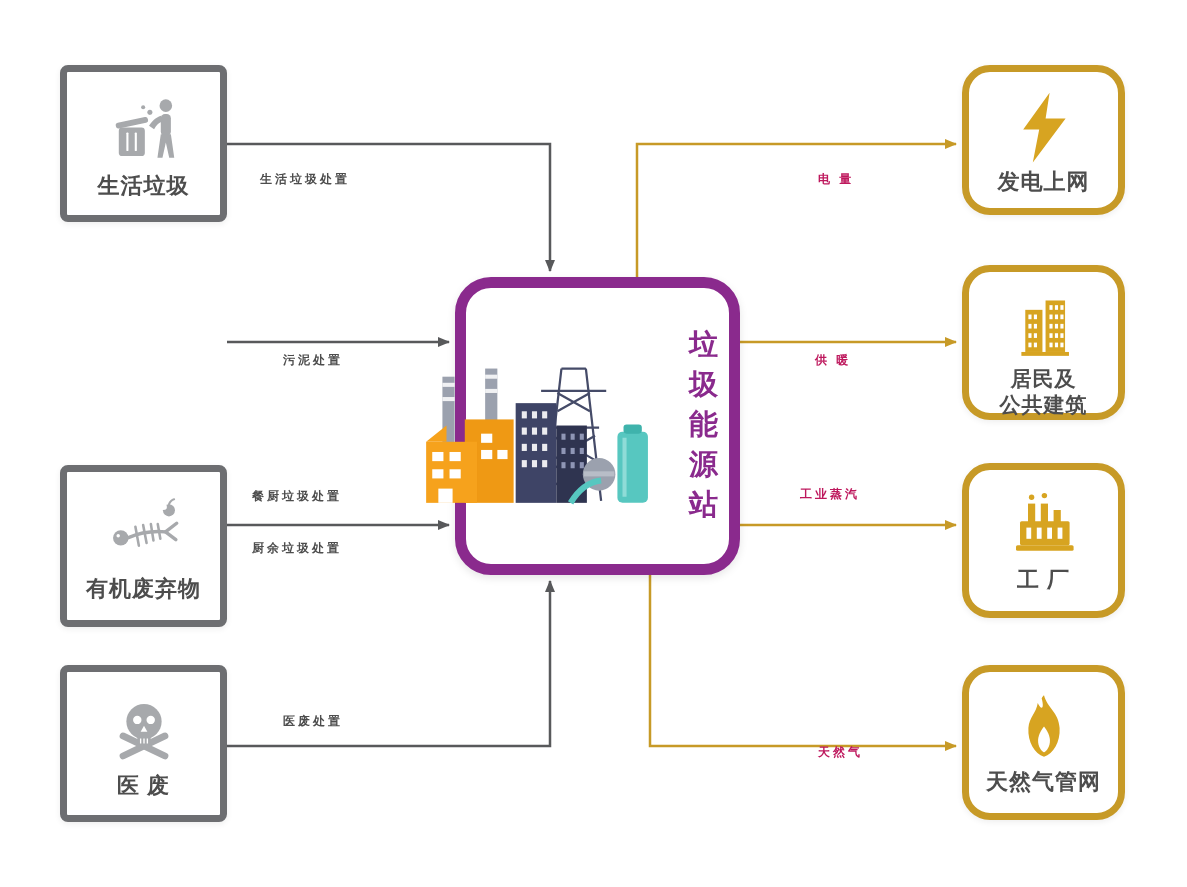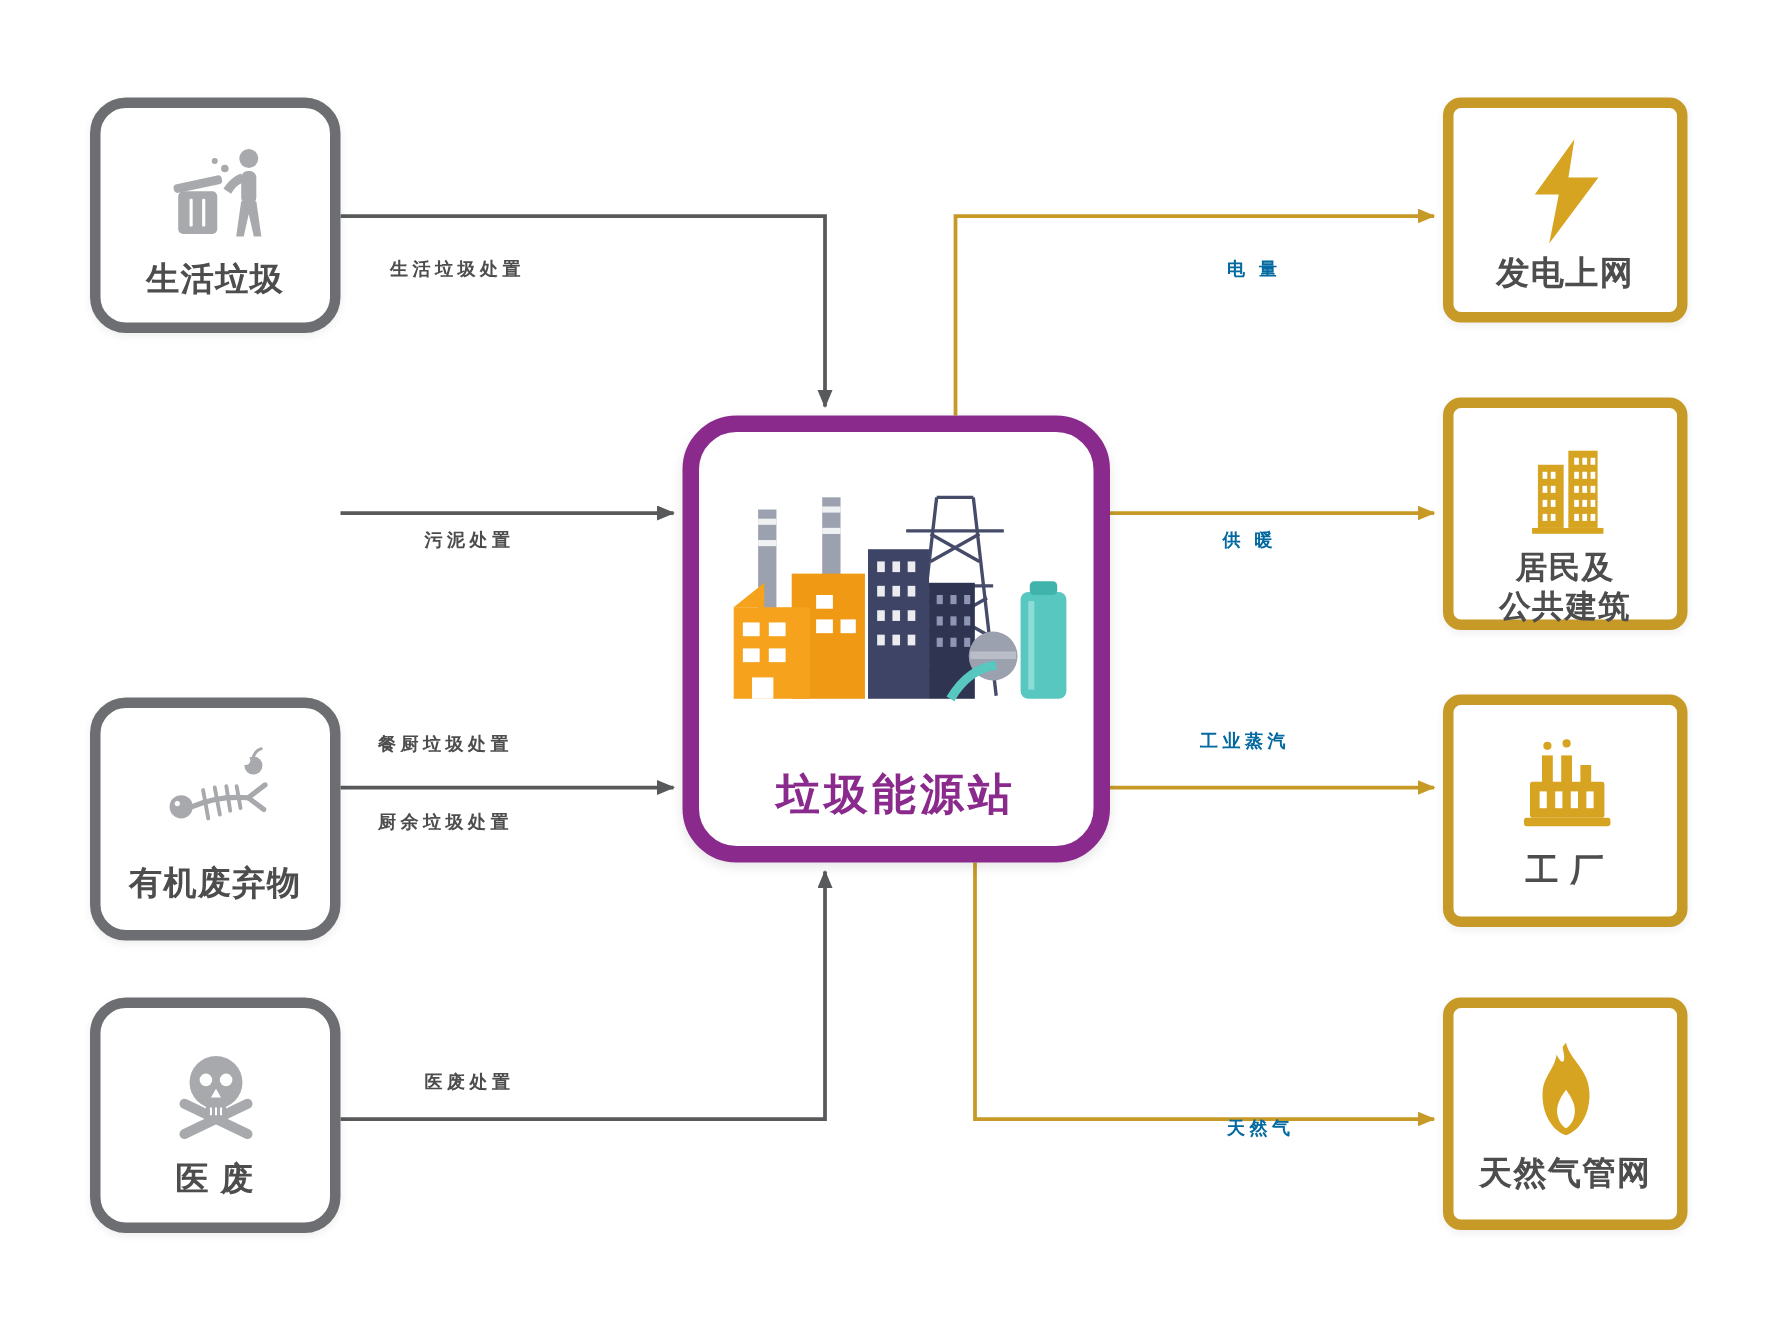--- a/index.html
+++ b/index.html
@@ -2,35 +2,35 @@
 <html><head>
 <meta charset="utf-8">
 <style>
   * { margin:0; padding:0; box-sizing:border-box; }
   html,body { background:#ffffff; font-family:"Liberation Sans","DejaVu Sans",sans-serif; }
   .canvas { position:relative; width:1187px; height:887px; background:#ffffff; overflow:hidden; }
   .edges { position:absolute; left:0; top:0; }
 
   .node { position:absolute; background:#fff; display:flex; flex-direction:column; align-items:center;
           padding:16px 8px 14px; box-shadow:0 2px 6px rgba(0,0,0,.07); }
-  .node.input  { border:7px solid #6d6e71; border-radius:24px; }
-  .node.output { border:7px solid #c79a27; border-radius:12px; }
+  .node.input  { border:7px solid #6d6e71; border-radius:8px; }
+  .node.output { border:7px solid #c79a27; border-radius:28px; }
   .node .icon { flex:1; display:flex; align-items:center; justify-content:center; }
   .node-label { font-size:22px; font-weight:bold; color:#4d4d4d; letter-spacing:1px;
                 white-space:pre-line; text-align:center; line-height:1.25; padding-bottom:4px; }
 
   .center-node { position:absolute; left:455px; top:277px; width:285px; height:298px;
                  border:11px solid #8a2a8d; border-radius:36px; background:#fff;
-                 display:flex; flex-direction:column; align-items:center; justify-content:flex-end;
+                 display:flex; align-items:center; justify-content:flex-end;
                  padding:10px 8px 14px; box-shadow:0 3px 8px rgba(0,0,0,.10);gap:37px; }
   .center-title { font-size:29px; font-weight:bold; color:#8a2a8d; letter-spacing:3px; margin-top:2px; }
   .illustration { flex:1; display:flex; align-items:flex-end; justify-content:center; width:100%; }
 
   .edge-label { position:absolute; font-size:12px; font-weight:bold; color:#4d4d4d; letter-spacing:3px; }
-  .edge-label.gold { color:#0369a1; }
+  .edge-label.gold { color:#be185d; }
 </style>
 </head>
 <body>
 
 <div class="canvas">
 
   <svg class="edges" width="1187" height="887" viewBox="0 0 1187 887">
     <defs>
       <marker id="mgray" markerWidth="13" markerHeight="11" refX="11" refY="5" orient="auto" markerUnits="userSpaceOnUse">
         <path d="M0,0 L12,5 L0,10 Z" fill="#58595b"></path>

